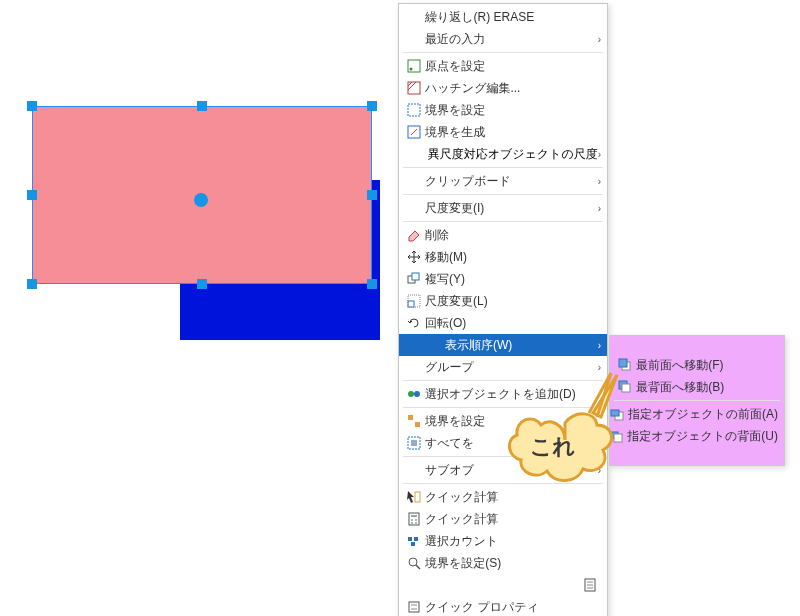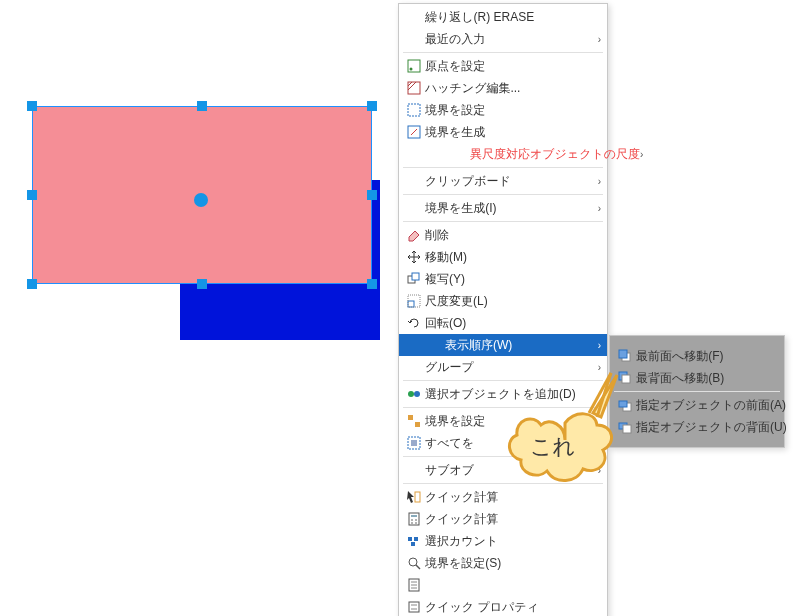--- a/index.html
+++ b/index.html
@@ -51,20 +51,21 @@
       box-shadow: 2px 2px 6px rgba(0,0,0,0.15);
       padding: 2px 0;
     }
     .menu-item {
       display: flex;
       align-items: center;
       height: 22px;
       padding: 0 6px 0 4px;
       cursor: default;
       position: relative;
+      justify-content: flex-end;
     }
     .menu-item.highlight {
       background: #1a6bc4;
       color: #ffffff;
       padding-left: 24px;
     }
     .menu-item.disabled {
       color: #b8b8b8;
     }
     .menu-icon {
@@ -73,54 +74,54 @@
       align-items: center;
       justify-content: center;
       flex-shrink: 0;
     }
     .menu-label {
       flex: 1;
       white-space: nowrap;
       color: #333;
     }
     .menu-item.highlight .menu-label { color: #fff; }
-    .menu-item.disabled .menu-label { color: #ef4444; margin-left: 45px; }
+    .menu-item.disabled .menu-label { color: #000000; margin-left: 45px; }
     .menu-arrow {
       width: 10px;
       text-align: right;
       font-size: 10px;
       color: #555;
     }
     .menu-item.highlight .menu-arrow { color: #fff; }
     .menu-sep {
       height: 1px;
       background: #e0e0e0;
       margin: 2px 4px;
     }
     .submenu {
       position: absolute;
       left: 609px; top: 335px;
       width: 176px;
-      background: #a3a3a3;
+      background: #f0abfc;
       border: 1px solid #c8c8c8;
       box-shadow: 2px 2px 6px rgba(0,0,0,0.15);
-      padding: 9px 0;
+      padding: 18px 0;
     }
     .callout {
       position: absolute;
       left: 505px; top: 395px;
       width: 110px; height: 80px;
       pointer-events: none;
     }
     .callout svg { overflow: visible; }
     .callout-text {
       position: absolute;
       left: 530px; top: 432px;
       font-size: 22px;
-      font-weight: 400;
+      font-weight: 700;
       color: #3a3a3a;
       pointer-events: none;
     }
     .ico { width: 16px; height: 16px; }
   </style>
 </head>
 <body>
 
 <div class="canvas">
   <div class="blue-rect"></div>
@@ -190,21 +191,21 @@
   </div>
   <div class="menu-sep"></div>
   <div class="menu-item">
     <span class="menu-icon"></span>
     <span class="menu-label">クリップボード</span>
     <span class="menu-arrow">›</span>
   </div>
   <div class="menu-sep"></div>
   <div class="menu-item">
     <span class="menu-icon"></span>
-    <span class="menu-label">境界を生成(I)</span>
+    <span class="menu-label">尺度変更(I)</span>
     <span class="menu-arrow">›</span>
   </div>
   <div class="menu-sep"></div>
   <div class="menu-item">
     <span class="menu-icon">
         <svg class="ico" viewBox="0 0 16 16">
           <path d="M3 10 L9 4 L13 8 L7 14 L3 14 Z" fill="#f4c0c0" stroke="#c04050"></path>
         </svg>
       </span>
     <span class="menu-label">削除</span>

